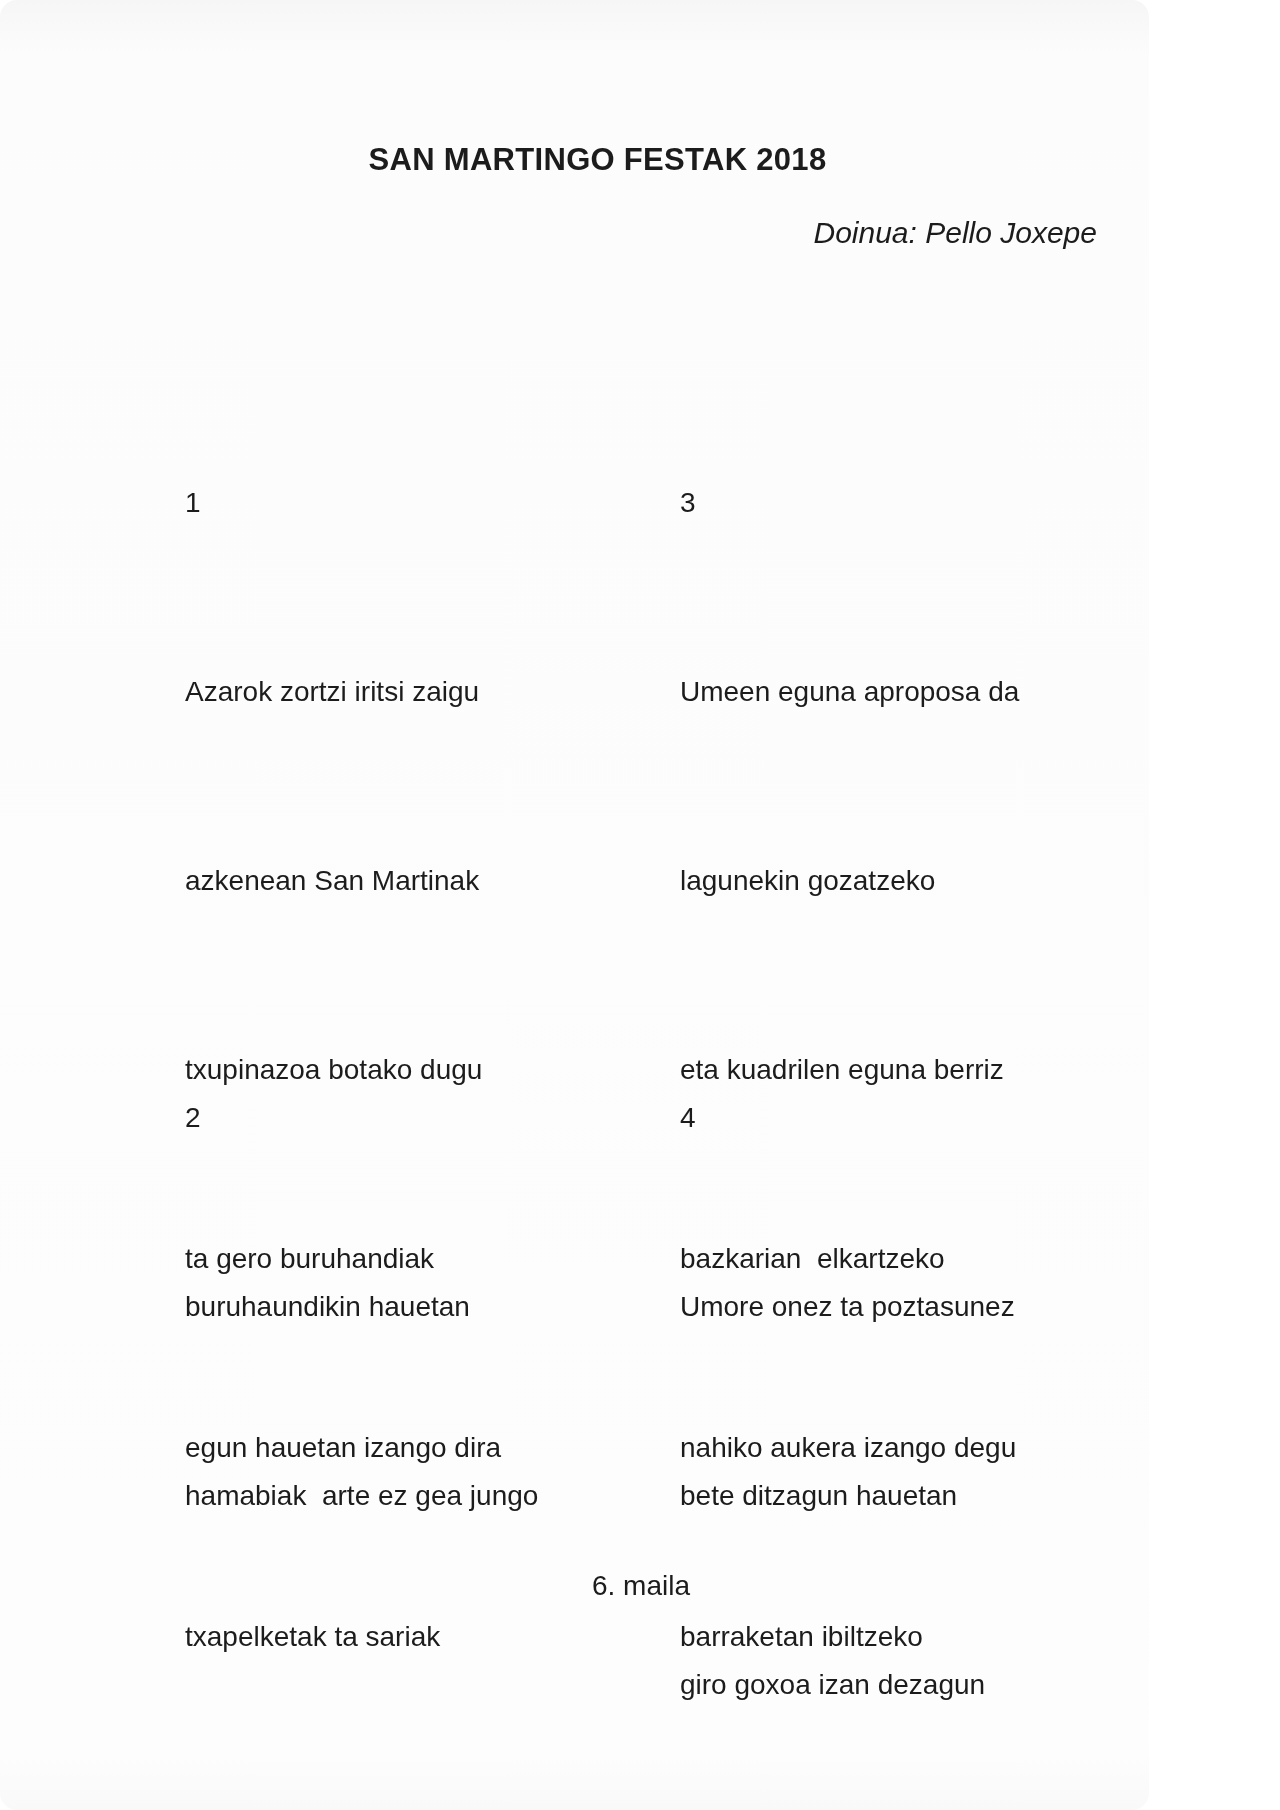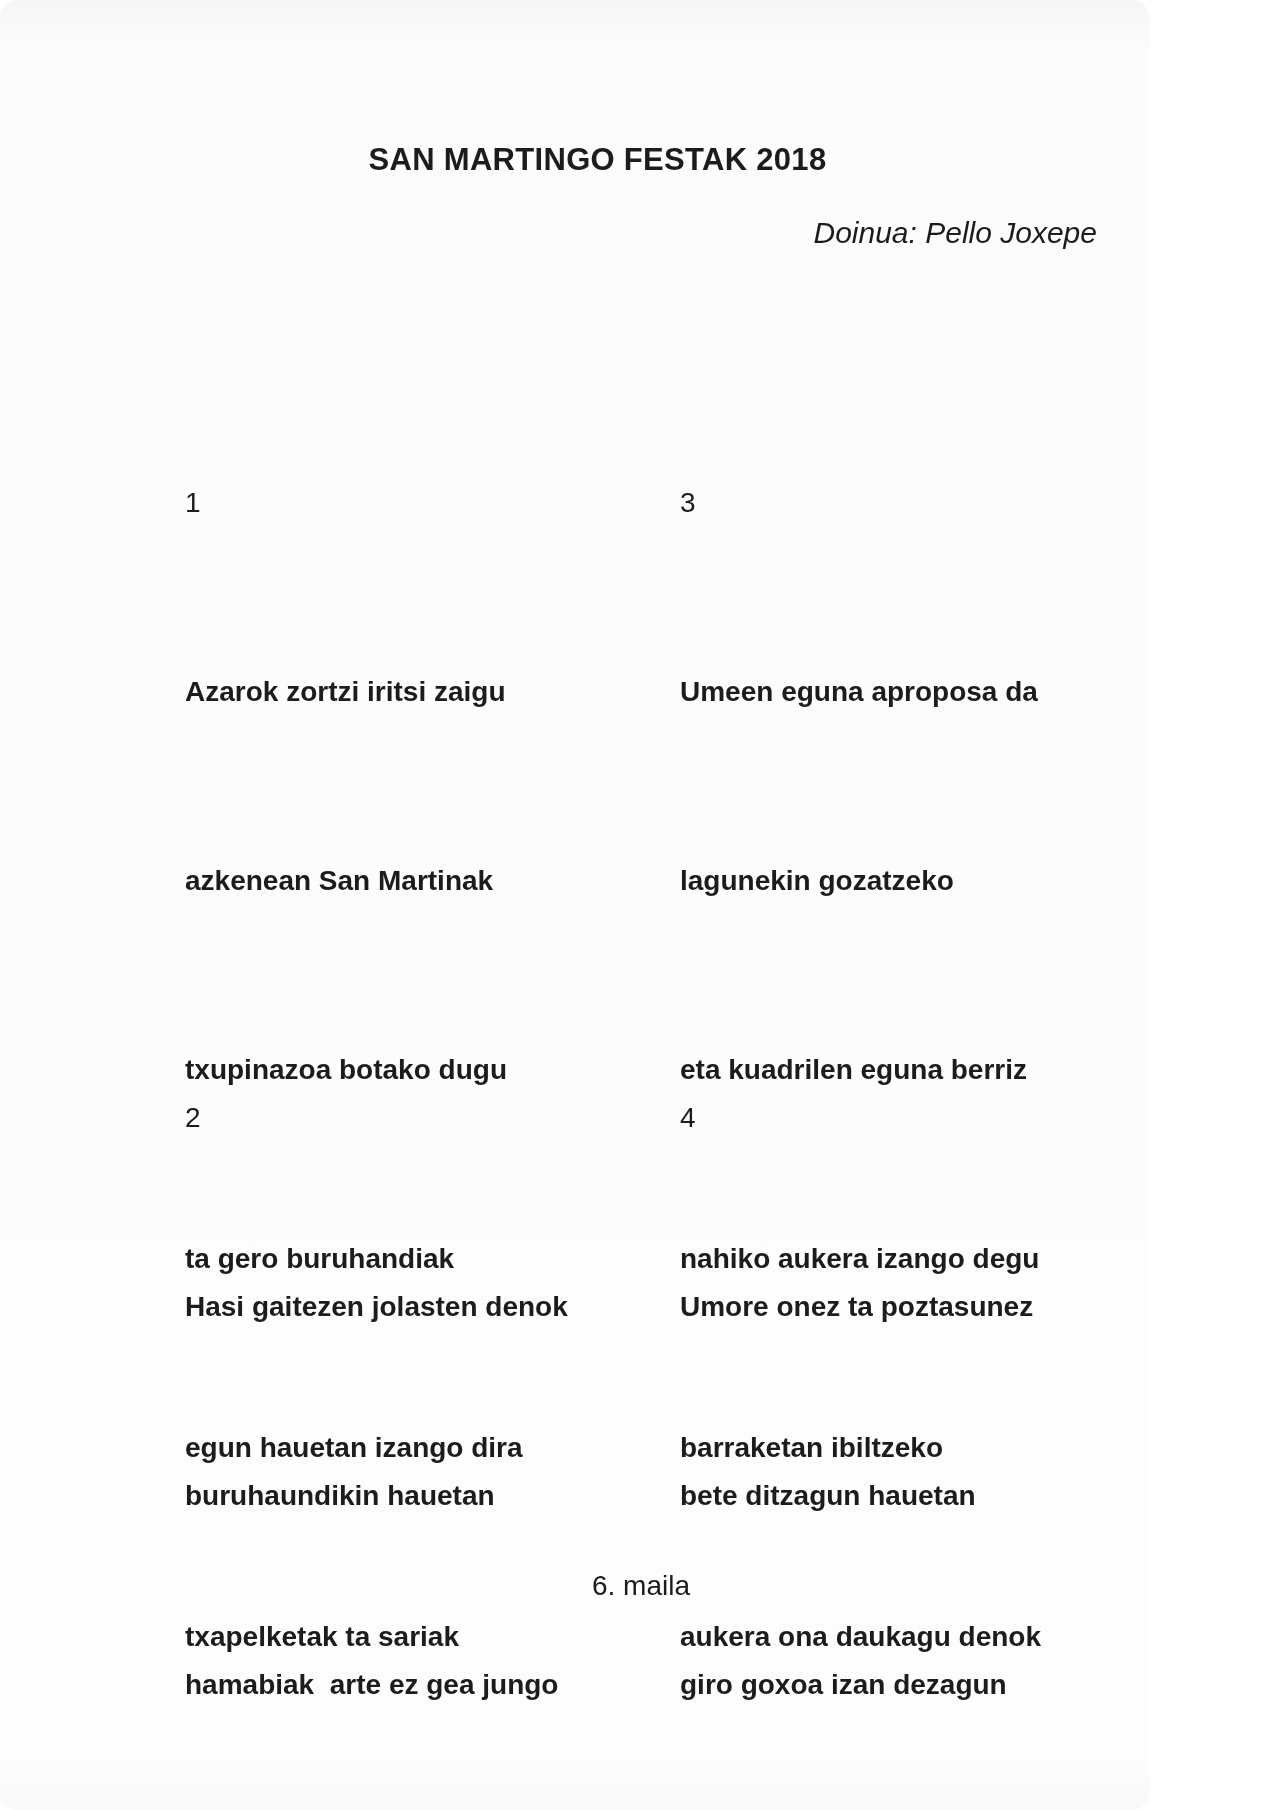--- a/index.html
+++ b/index.html
@@ -46,21 +46,20 @@
   }
   .stanza-1, .stanza-2 { left: 185px; }
   .stanza-3, .stanza-4 { left: 680px; }
   .stanza-1, .stanza-3 { top: 345px; }
   .stanza-2, .stanza-4 { top: 960px; }
   .verse-number {
     white-space: pre;
   }
   .verse-line {
     white-space: pre;
-    font-weight: bold;
   }
   .doc-footer {
     position: absolute;
     left: 185px;
     top: 1570px;
     width: 912px;
     text-align: center;
     font-size: 28px;
     white-space: pre;
   }
@@ -83,29 +82,29 @@
     <div class="verse-line">txapelketak ta sariak</div>
     <div class="verse-line">igande arte alaitasunez</div>
     
   </div>
 
   <div class="stanza stanza-3">
     <div class="verse-number">3</div>
     <div class="verse-line">Umeen eguna aproposa da</div>
     <div class="verse-line">lagunekin gozatzeko</div>
     <div class="verse-line">eta kuadrilen eguna berriz</div>
+    <div class="verse-line">bazkarian  elkartzeko</div>
     <div class="verse-line">nahiko aukera izango degu</div>
     <div class="verse-line">barraketan ibiltzeko</div>
     <div class="verse-line">aukera ona daukagu denok</div>
     
   </div>
 
   <div class="stanza stanza-2">
     <div class="verse-number">2</div>
-    <div class="verse-line">Hasi gaitezen jolasten denok</div>
     <div class="verse-line">buruhaundikin hauetan</div>
     <div class="verse-line">hamabiak  arte ez gea jungo</div>
     
     
     
     
     
   </div>
 
   <div class="stanza stanza-4">

